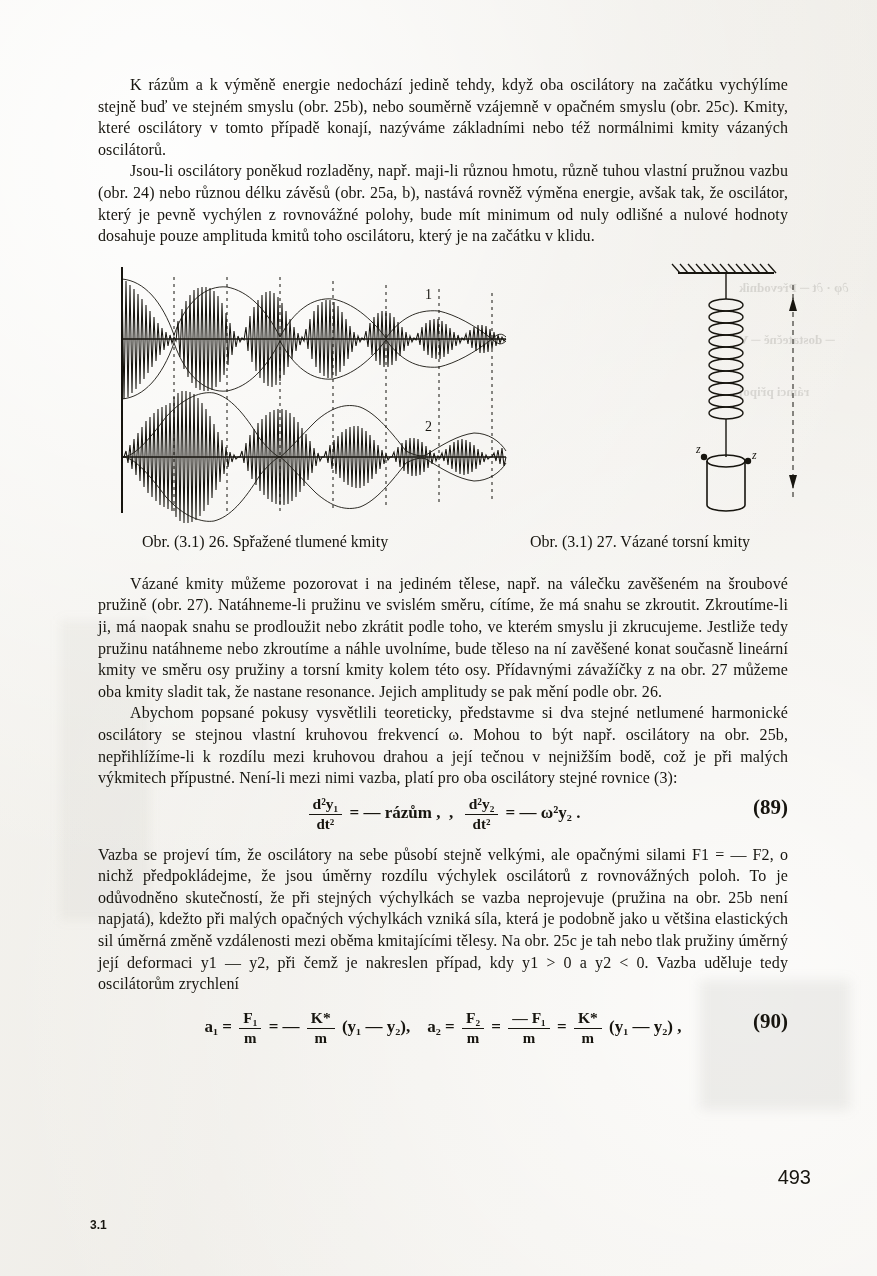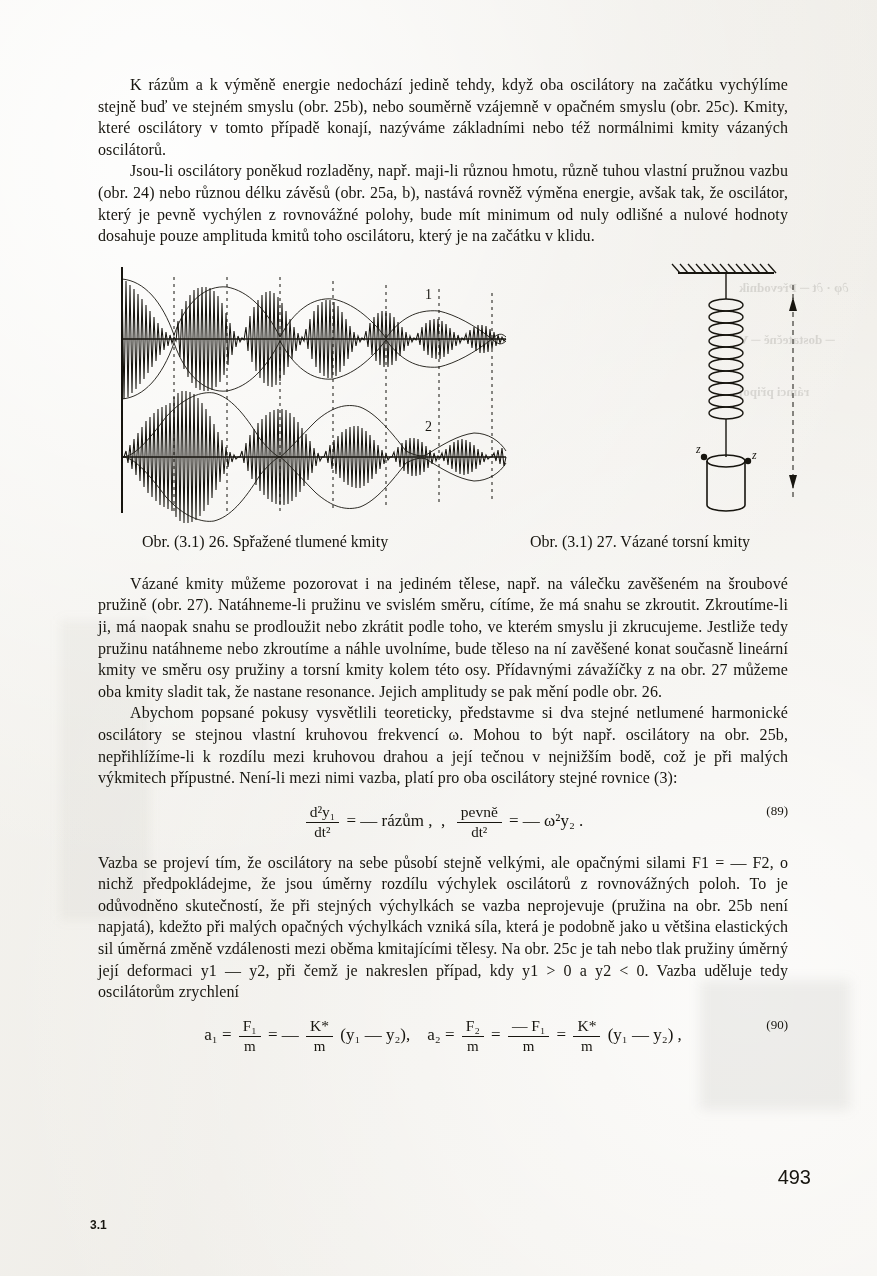--- a/index.html
+++ b/index.html
@@ -77,27 +77,28 @@
   .caption {
     font-size: 16px;
     position: absolute;
     white-space: nowrap;
   }
   .cap-left { left: 44px; top: 272px; }
   .cap-right { left: 432px; top: 272px; text-align: right; }
   .formula {
     text-align: center;
     font-size: 17px;
-    margin: 14px 0 11px 0;
+    margin: 6px 0 11px 0;
     position: relative;
+    font-weight: bold;
   }
   .eqnum {
     position: absolute;
     right: 0;
-    font-size: 13px;
+    font-size: 21px;
   }
   .frac {
     display: inline-block;
     vertical-align: middle;
     text-align: center;
     margin: 0 3px;
   }
   .frac .num {
     display: block;
     border-bottom: 1.2px solid #17150f;
@@ -244,21 +245,21 @@
   <p class="par">Abychom popsané pokusy vysvětlili teoreticky, představme si dva stejné netlumené harmonické oscilátory se stejnou vlastní kruhovou frekvencí ω. Mohou to být např. oscilátory na obr. 25b, nepřihlížíme-li k rozdílu mezi kruhovou drahou a její tečnou v nejnižším bodě, což je při malých výkmitech přípustné. Není-li mezi nimi vazba, platí pro oba oscilátory stejné rovnice (3):</p>
 
   <div class="formula">
     <span class="frac">
       <span class="num">d²y₁</span>
       <span class="den">dt²</span>
     </span>
     <span>= — rázům ,</span>
     &nbsp;,&nbsp;
     <span class="frac">
-      <span class="num">pevně</span>
+      <span class="num">d²y₂</span>
       <span class="den">dt²</span>
     </span>
     <span>= — ω²y₂ .</span>
     <span class="eqnum">(89)</span>
   </div>
 
   <p class="par cont">Vazba se projeví tím, že oscilátory na sebe působí stejně velkými, ale opačnými silami F1 = — F2, o nichž předpokládejme, že jsou úměrny rozdílu výchylek oscilátorů z rovnovážných poloh. To je odůvodněno skutečností, že při stejných výchylkách se vazba neprojevuje (pružina na obr. 25b není napjatá), kdežto při malých opačných výchylkách vzniká síla, která je podobně jako u většina elastických sil úměrná změně vzdálenosti mezi oběma kmitajícími tělesy. Na obr. 25c je tah nebo tlak pružiny úměrný její deformaci y1 — y2, při čemž je nakreslen případ, kdy y1 &gt; 0 a y2 &lt; 0. Vazba uděluje tedy oscilátorům zrychlení</p>
 
   <div class="formula" style="margin-top:14px;">
     <span>a₁</span> =

